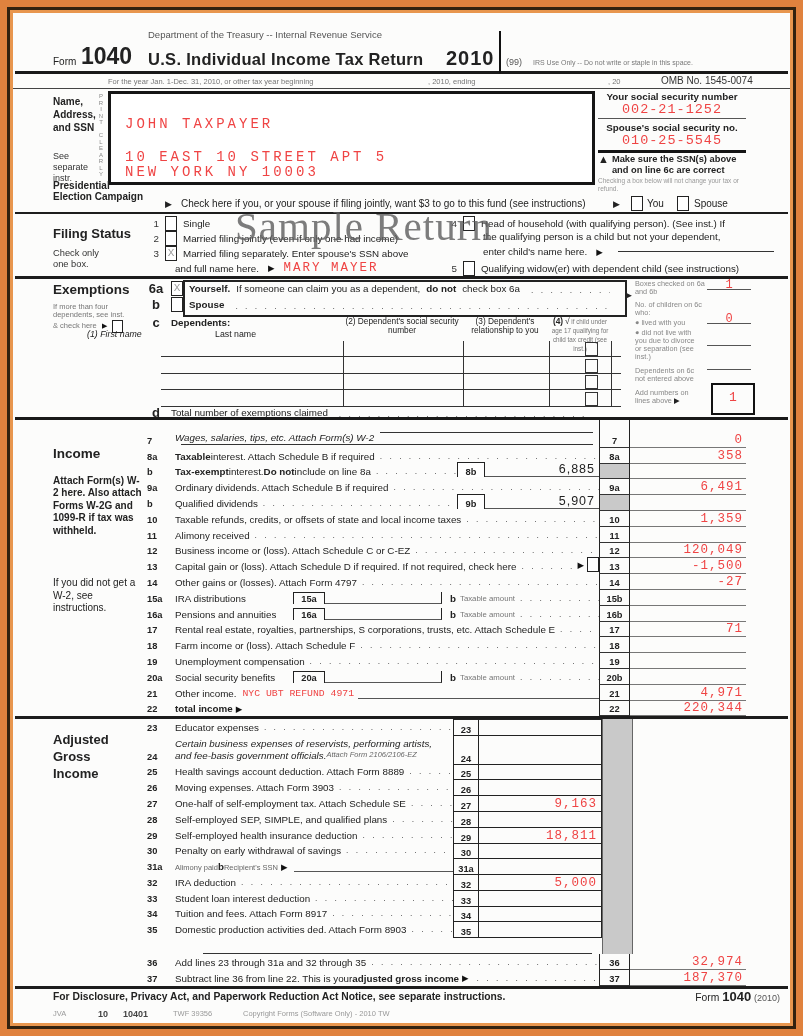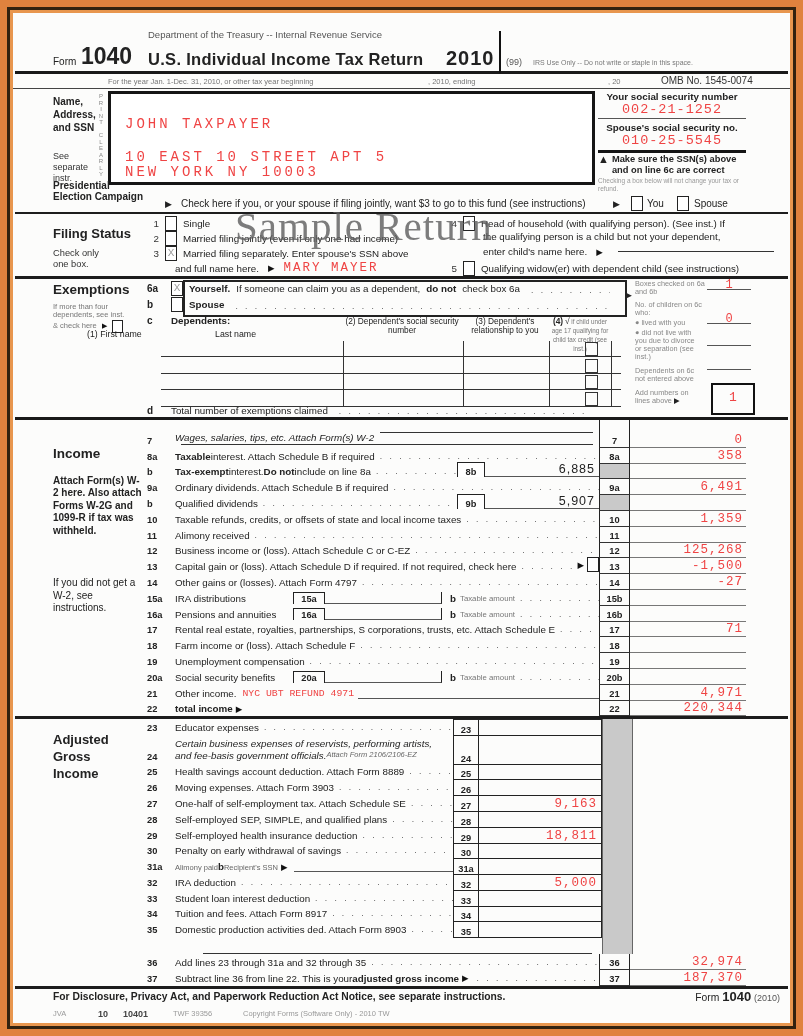--- a/index.html
+++ b/index.html
@@ -76,26 +76,26 @@
   .wmark{position:absolute;left:222px;top:-12px;font-family:"Liberation Serif","DejaVu Serif",serif;
          font-size:41px;color:#5d5d5d;opacity:.8;z-index:5;letter-spacing:1px;pointer-events:none;}
 
   
   .exem{position:relative;height:138px;font-size:9.8px;}
   .e-title{position:absolute;left:40px;top:3px;font-size:13.5px;font-weight:bold;}
   .e-note{position:absolute;left:40px;top:24px;width:76px;font-size:7.5px;color:#777;line-height:8.5px;}
   .e-6box{position:absolute;left:170px;top:1px;width:440px;height:33px;border:2px solid #222;}
   .e-6arrow{position:absolute;left:612px;top:11px;font-size:9px;}
   .e-row{position:absolute;display:flex;align-items:center;gap:6px;}
-  .e-code{width:18px;text-align:left;font-weight:bold;font-size:10px;}
+  .e-code{width:18px;text-align:center;font-weight:bold;font-size:13px;}
   .e-heads{position:absolute;top:36px;left:134px;right:169px;height:26px;}
   .e-h2,.e-h3,.e-h4{position:absolute;text-align:center;font-size:8.3px;line-height:9px;}
   .e-h2{left:196px;width:118px;} .e-h3{left:316px;width:84px;}
   .e-h4{left:402px;width:62px;font-size:6.3px;color:#777;}
-  .e-h1a{position:absolute;left:-62px;top:12px;font-size:8.8px;}
+  .e-h1a{position:absolute;left:-62px;top:12px;font-size:8.8px;font-style:italic;}
   .e-h1b{position:absolute;left:62px;top:12px;font-size:8.8px;}
   .e-tbl{position:absolute;left:148px;top:62px;width:460px;height:62px;}
   .e-tr{height:15.5px;border-bottom:1px solid #333;position:relative;}
   .e-v{position:absolute;top:0;bottom:0;width:1px;background:#333;}
   .e-chk{position:absolute;left:424px;top:1.5px;width:11px;height:12px;border:1px solid #333;}
   .e-drow{position:absolute;left:134px;top:126px;right:200px;display:flex;align-items:center;gap:6px;}
   .e-mini{position:absolute;left:622px;top:0;width:118px;height:138px;font-size:7.3px;color:#888;line-height:8.2px;}
   .em-item{position:absolute;}
   .em-val{position:absolute;width:44px;text-align:center;font-size:12px;border-bottom:1.4px solid #555;}
   .em-box{position:absolute;left:76px;top:104px;width:40px;height:28px;border:2.6px solid #111;
@@ -462,21 +462,21 @@
           <div class="rno">11</div>
           <div class="amt typed"></div>
         </div>
         <div class="irow">
           <div class="lno">12</div>
           <div class="rbody">
             <span>Business income or (loss). Attach Schedule C or C-EZ</span>
             <span class="dots"></span>
           </div>
           <div class="rno">12</div>
-          <div class="amt typed">125,268</div>
+          <div class="amt typed">120,049</div>
         </div>
         <div class="irow">
           <div class="lno">13</div>
           <div class="rbody">
             <span>Capital gain or (loss). Attach Schedule D if required. If not required, check here</span>
             <span class="dots"></span>
             <span class="arrow">▶</span>
             <span class="cbx"></span>
           </div>
           <div class="rno">13</div>

